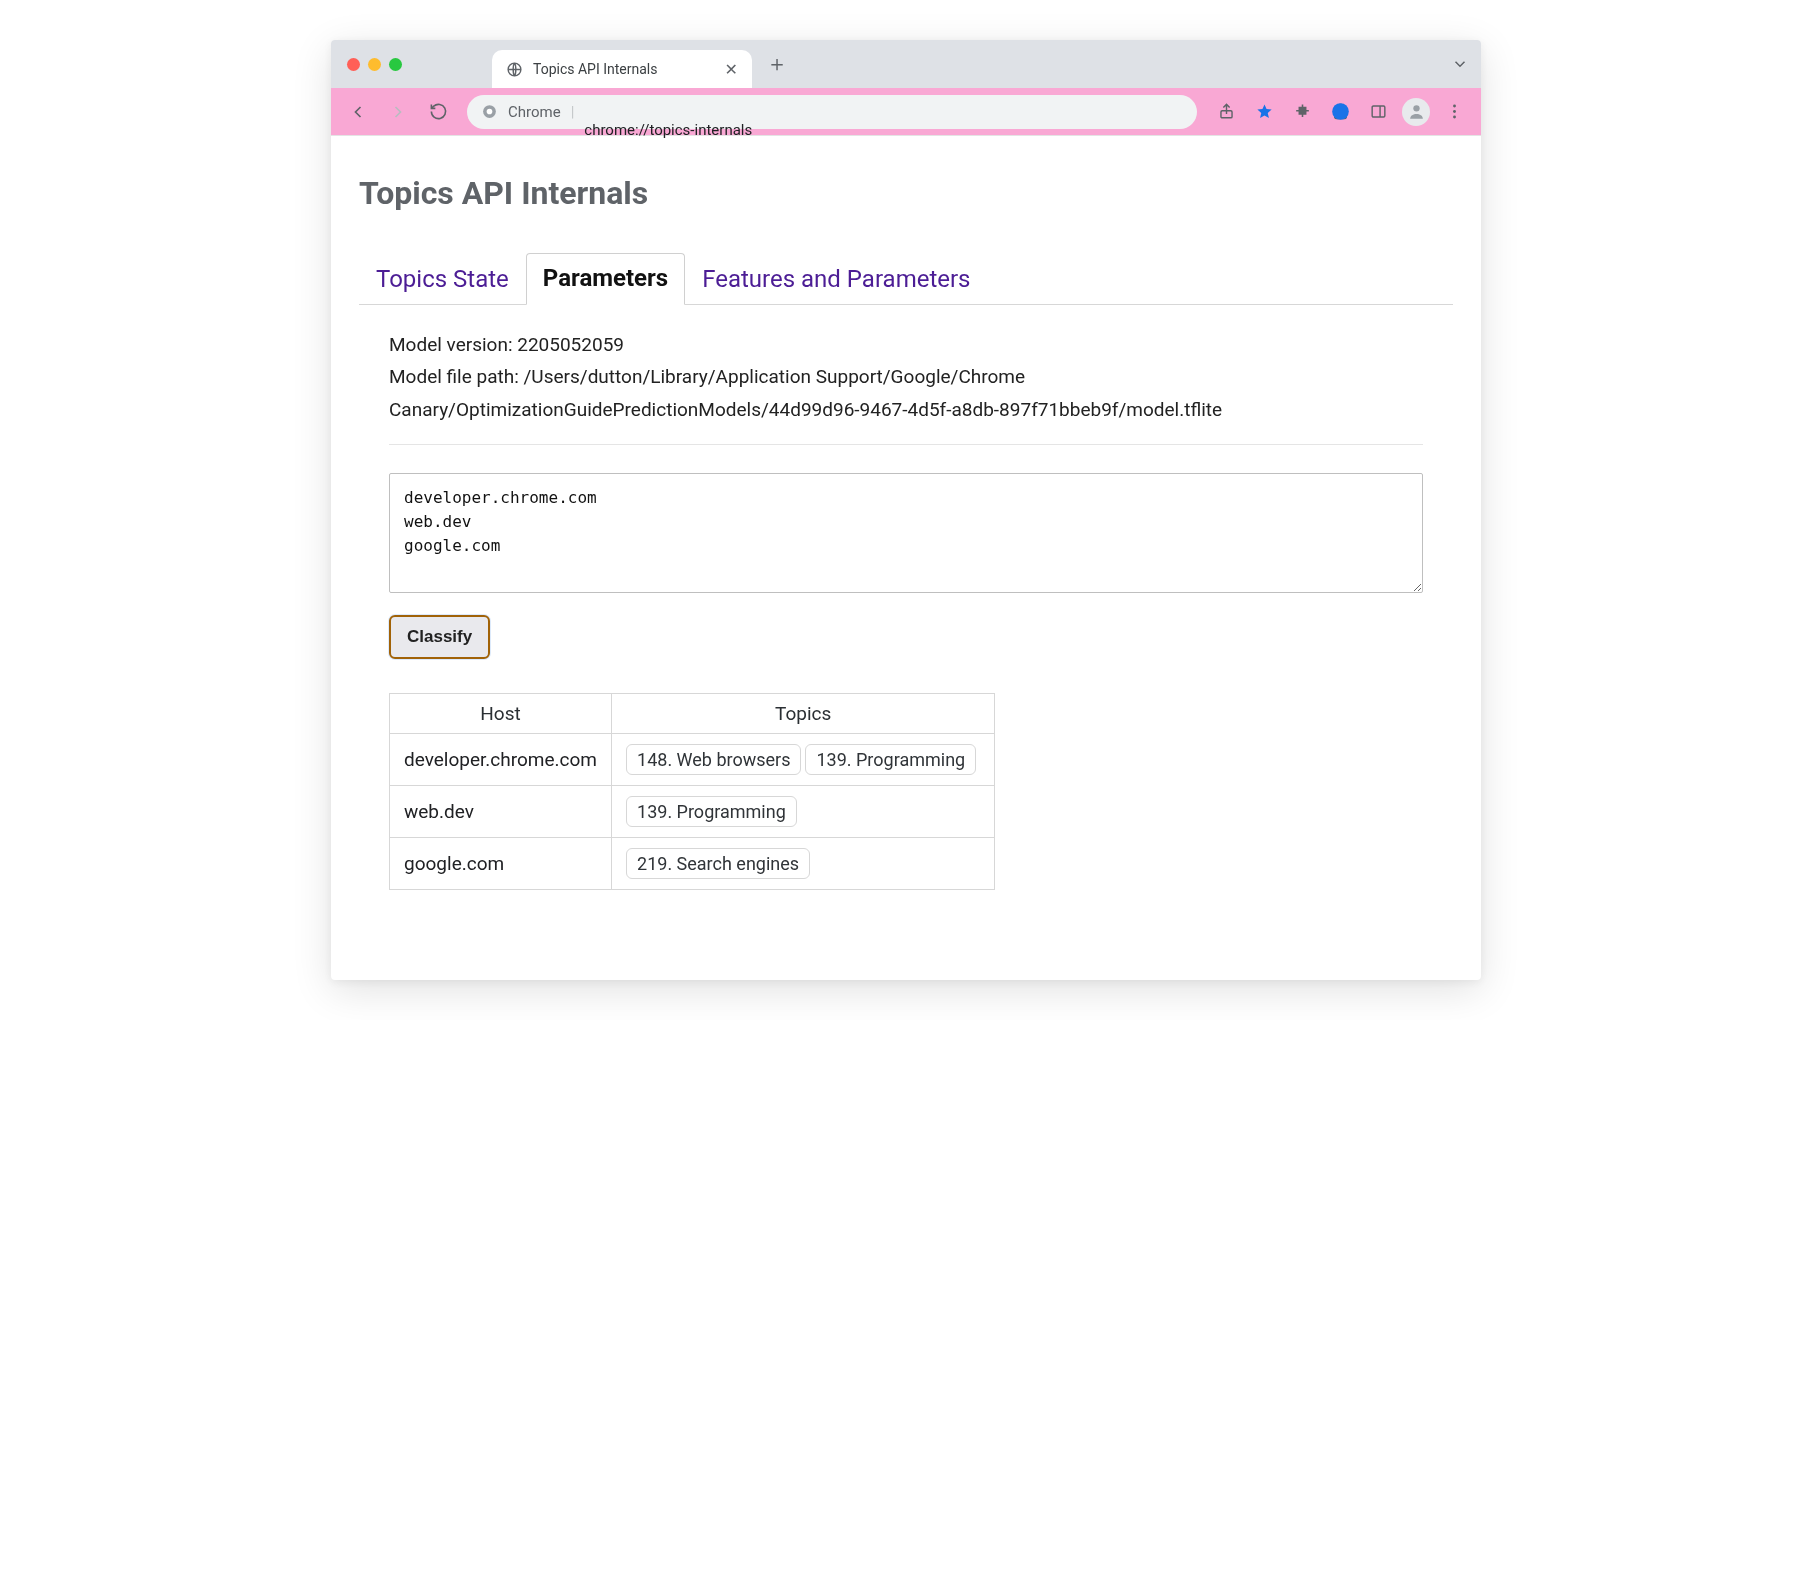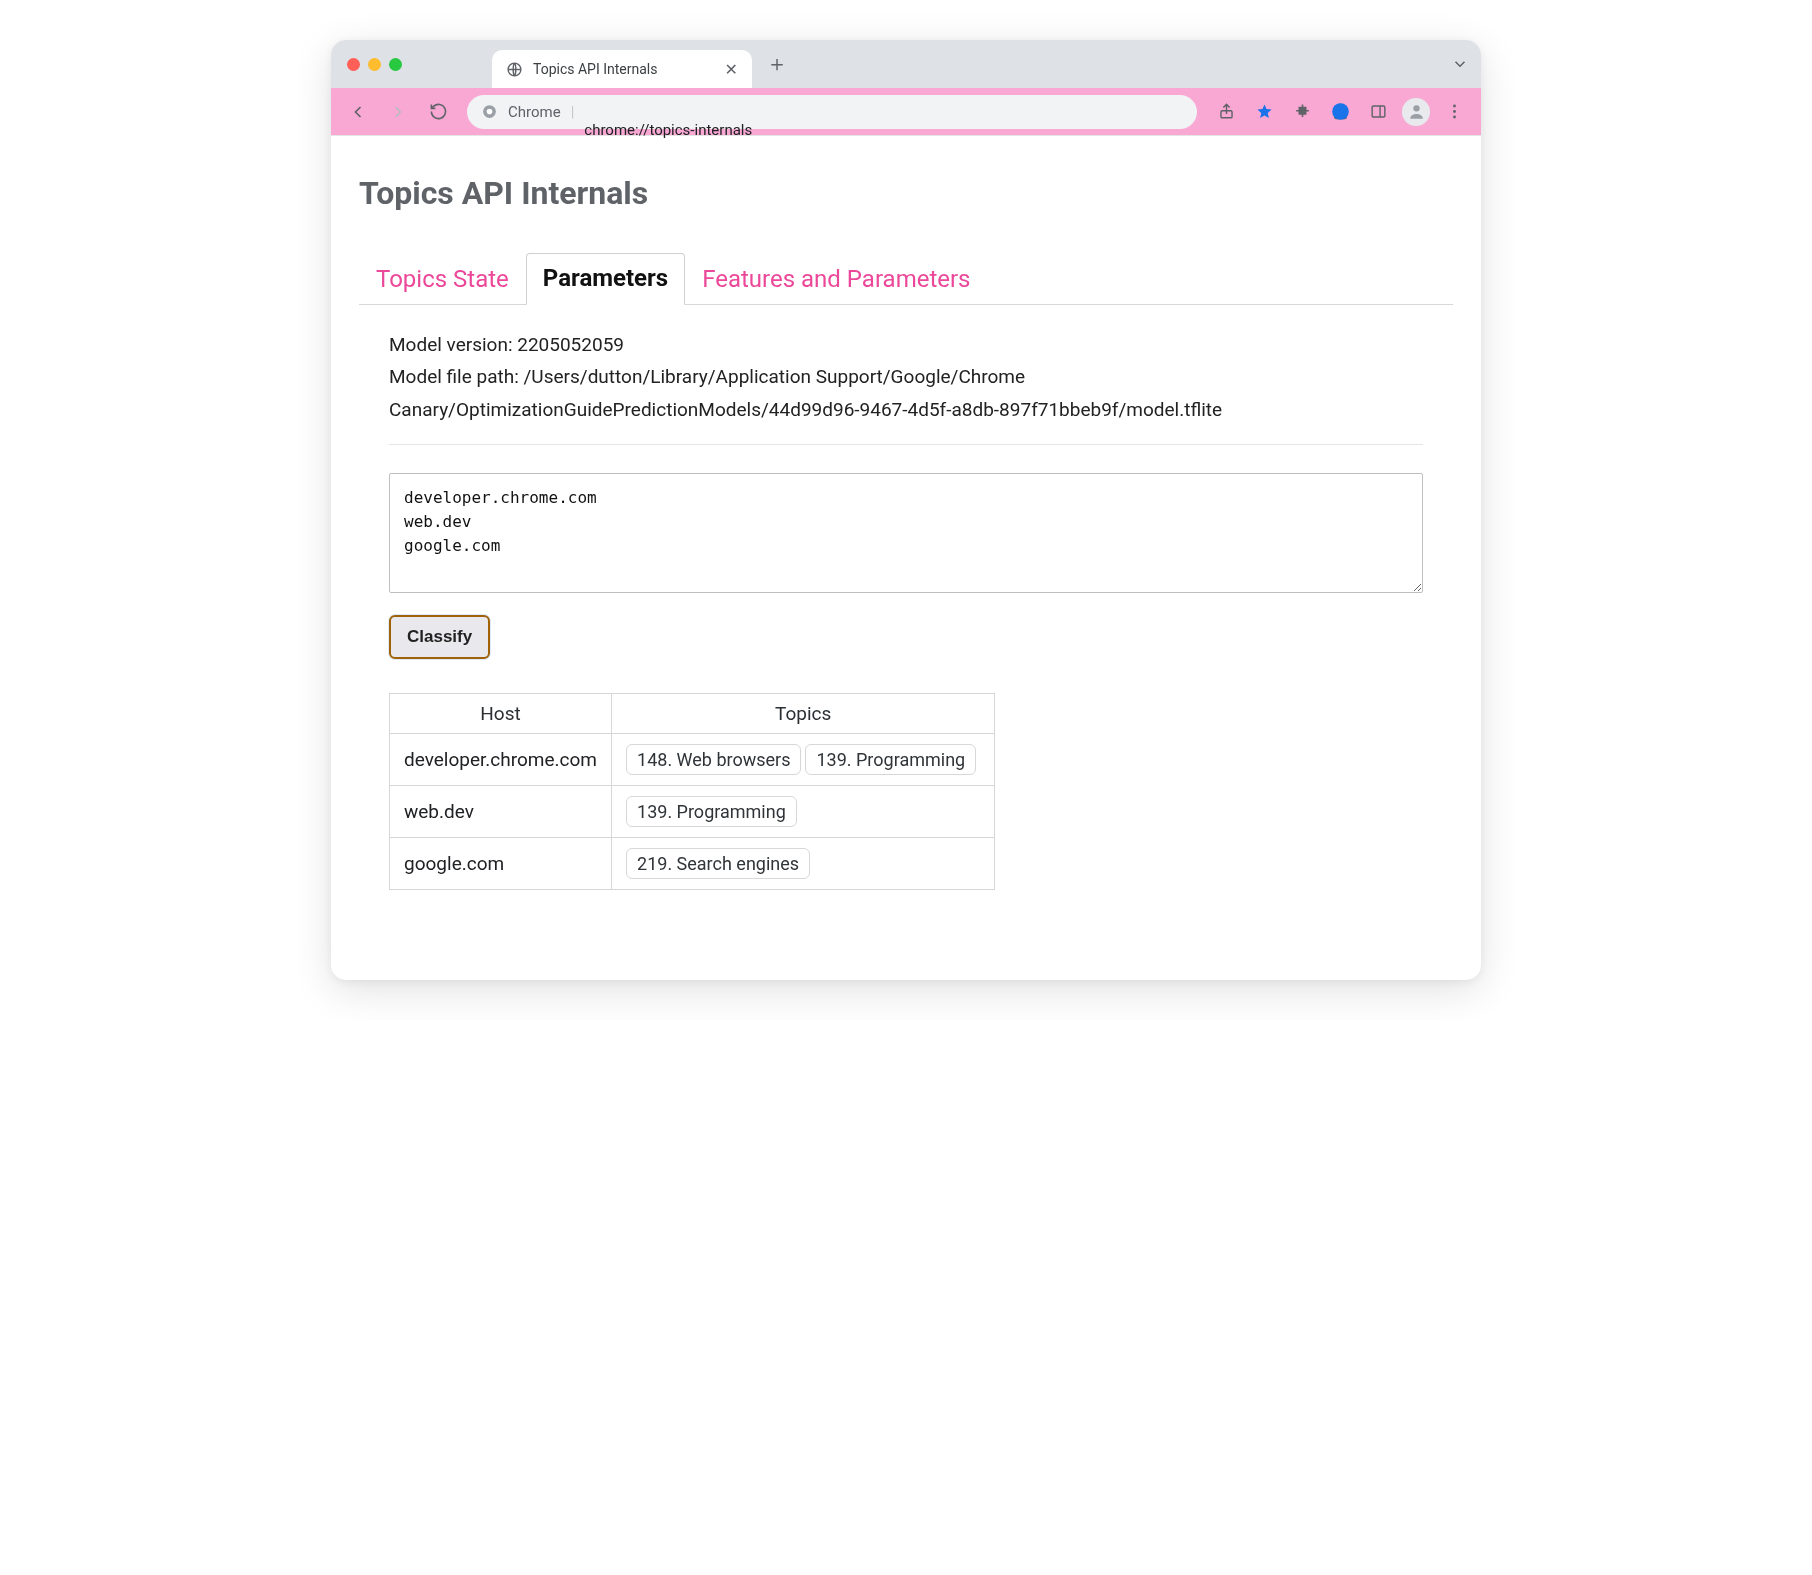--- a/index.html
+++ b/index.html
@@ -6,21 +6,21 @@
   body {
     margin: 0;
     padding: 40px;
     background: #fff;
     font-family: -apple-system, BlinkMacSystemFont, "Segoe UI", Roboto, Arial, sans-serif;
   }
   .window {
     width: 1150px;
     margin: 0 auto;
     background: #fff;
-    border-radius: 15px;
+    border-radius: 4px;
     box-shadow: 0 10px 40px rgba(0,0,0,0.12), 0 2px 8px rgba(0,0,0,0.06);
     overflow: hidden;
   }
   
   .titlebar {
     background: #dee1e6;
     height: 48px;
     display: flex;
     align-items: center;
     padding: 0 12px;
@@ -93,21 +93,21 @@
     margin:10px 0 40px 0;
   }
   .tabs-row{
     display:flex;
     border-bottom:1px solid #d7d7d7;
     align-items:flex-end;
   }
   .page-tab{
     padding:10px 16px 12px 16px;
     font-size:24px;
-    color:#ec4899;
+    color:#4c1d95;
     cursor:pointer;
     border:1px solid transparent;
     border-bottom:none;
     position:relative;
     top:1px;
     background:transparent;
   }
   .page-tab.active{
     color:#111;
     font-weight:700;

